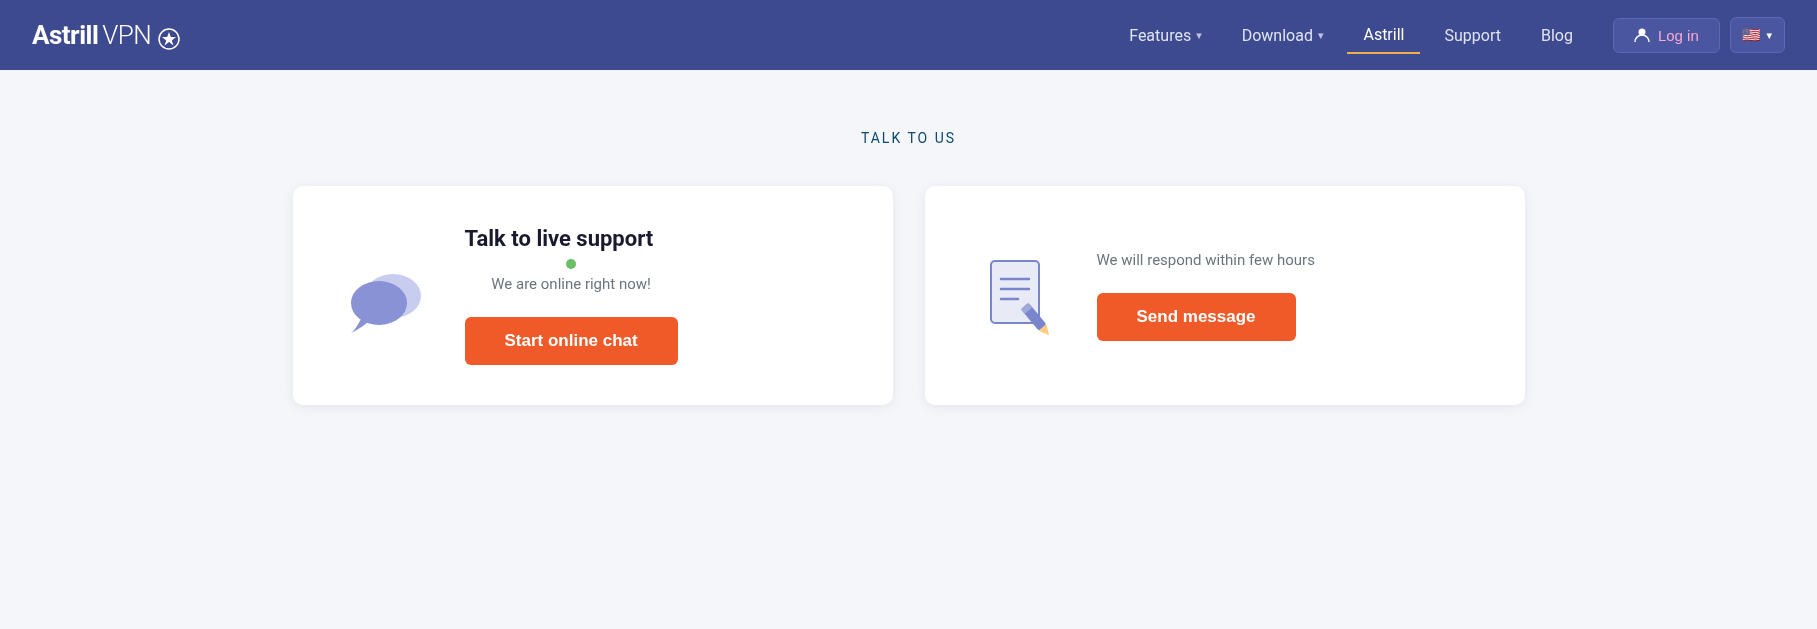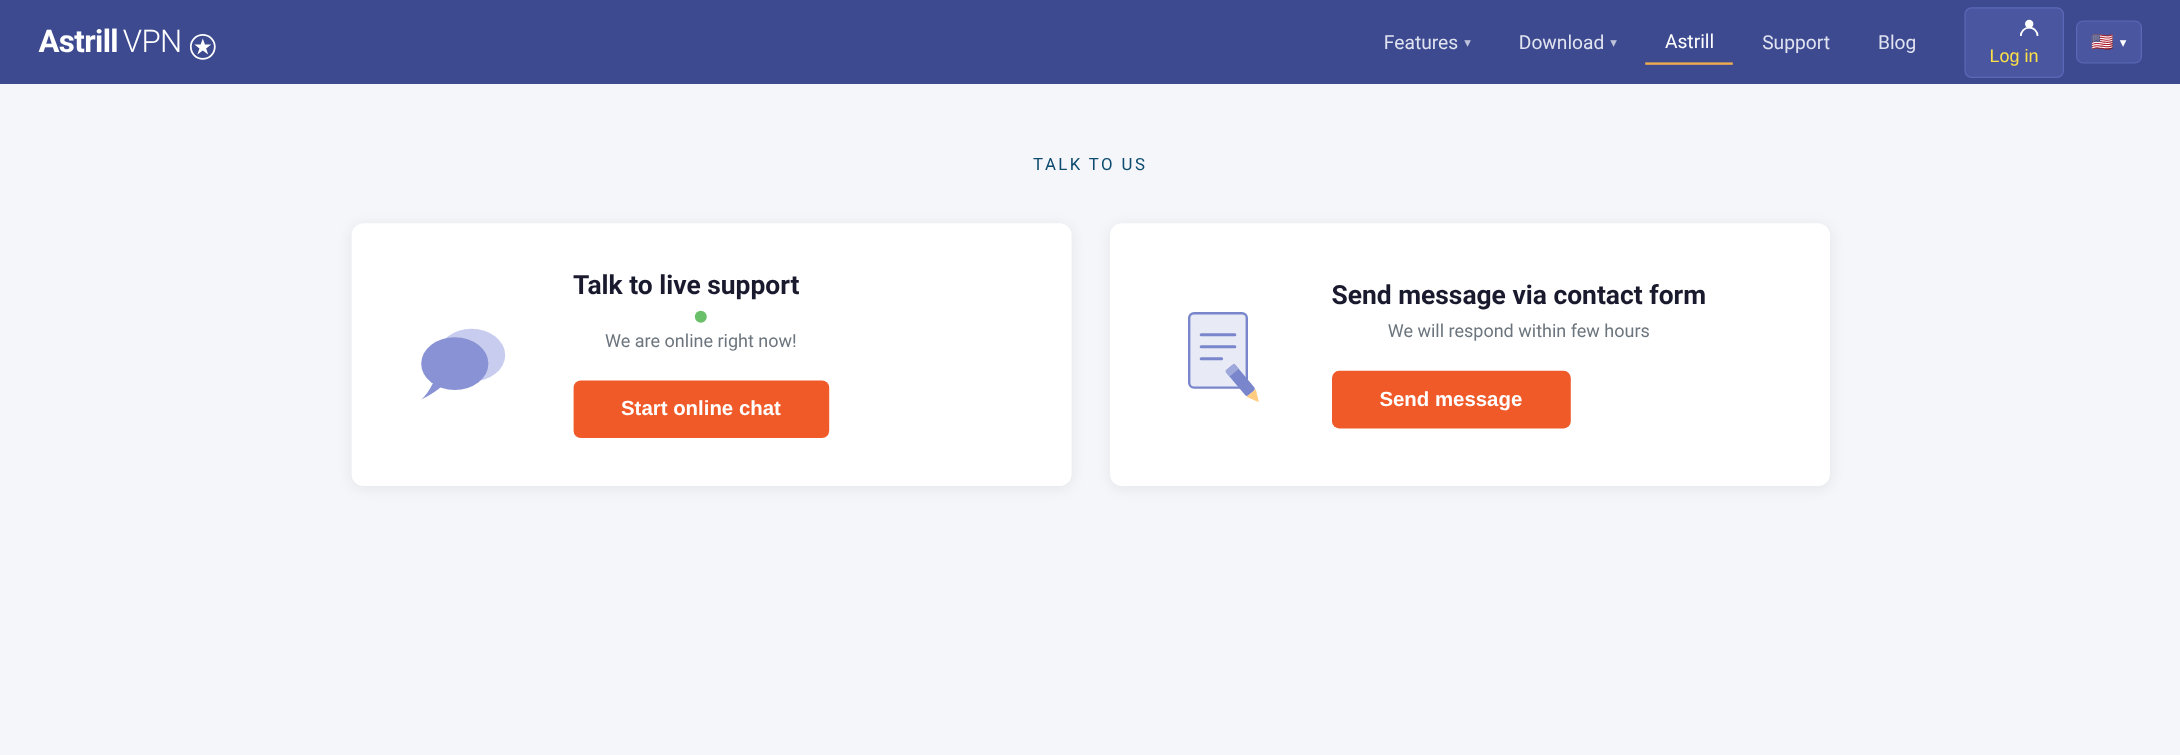--- a/index.html
+++ b/index.html
@@ -56,30 +56,29 @@
     .pricing-link {
       color: #fff;
       font-size: 16px;
       padding: 8px 16px;
       border-bottom: 2px solid #f0ad4e;
       cursor: pointer;
     }
     .login-btn {
       background: #4a57a0;
       border: 1px solid #5a68b8;
-      color: #fde047;
+      color: #f9a8d4;
       padding: 8px 20px;
       border-radius: 6px;
       font-size: 15px;
       cursor: pointer;
       display: flex;
-      align-items: flex-end;
+      align-items: flex-start;
       gap: 8px;
       margin-right: 10px;
-      flex-direction: column;
     }
     .flag-btn {
       background: #4a57a0;
       border: 1px solid #5a68b8;
       color: #fff;
       padding: 8px 12px;
       border-radius: 6px;
       font-size: 15px;
       cursor: pointer;
       display: flex;
@@ -108,21 +107,21 @@
     }
     .card {
       background: #fff;
       border-radius: 10px;
       box-shadow: 0 2px 12px rgba(0,0,0,0.07);
       padding: 40px 48px;
       flex: 1;
       max-width: 600px;
       display: flex;
       align-items: center;
-      gap: 47px;
+      gap: 34px;
     }
     .card-icon {
       flex-shrink: 0;
       width: 90px;
       height: 90px;
     }
     .card-body {}
     .card-title {
       font-size: 22px;
       font-weight: 700;
@@ -241,21 +240,20 @@
           <line x1="28" y1="48" x2="45" y2="48" stroke="#7986cb" stroke-width="2.5" stroke-linecap="round"></line>
 
           <g transform="rotate(-40 60 65)">
             <rect x="55" y="52" width="10" height="28" rx="2" fill="#7986cb"></rect>
             <polygon points="55,80 65,80 60,90" fill="#ffcc80"></polygon>
             <rect x="55" y="52" width="10" height="6" rx="1" fill="#9fa8da"></rect>
           </g>
         </svg>
       </div>
       <div class="card-body">
-        <div class="card-title">Send message via contact form</div>
         <div class="card-subtitle">
           <span>We will respond within few hours</span>
         </div>
         <button class="cta-btn">Send message</button>
       </div>
     </div>
 
   </div>
 </div>
 

